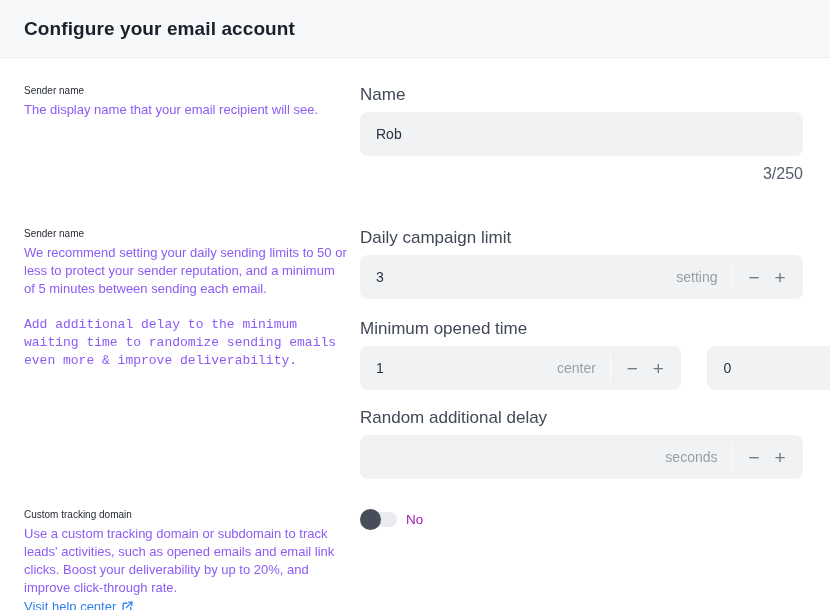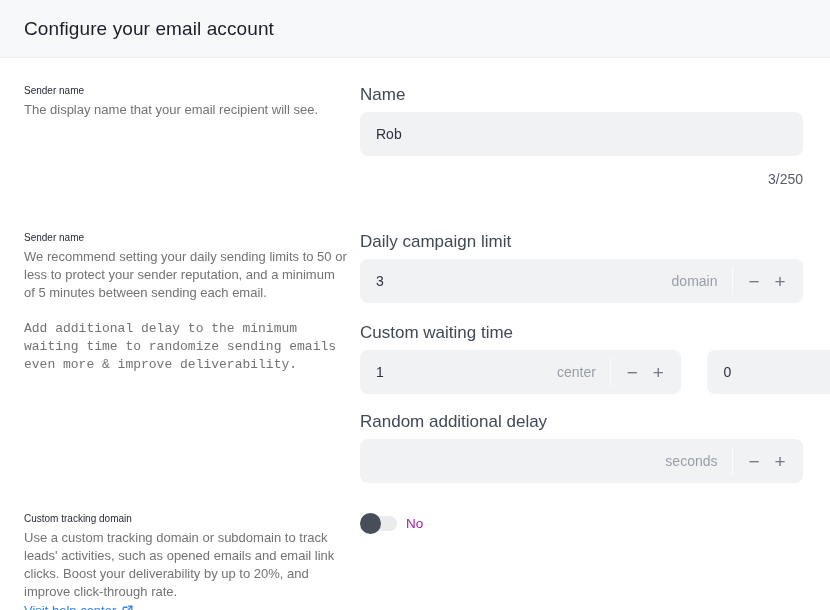--- a/index.html
+++ b/index.html
@@ -9,21 +9,21 @@
   .page-header {
     height: 58px;
     background: #f7f8fa;
     border-bottom: 1px solid #edeff2;
     display: flex;
     align-items: center;
     padding: 0 24px;
   }
   .page-title {
     font-size: 19px;
-    font-weight: 400;
+    font-weight: 700;
     color: #1b1f2a;
     letter-spacing: 0.1px;
   }
 
   .content { padding: 27px 27px 0 24px; }
 
   .row { display: flex; align-items: flex-start; }
   .row-1 { margin-bottom: 45px; }
   .row-2 { margin-bottom: 30px; }
 
@@ -32,21 +32,21 @@
 
   .section-heading {
     font-size: 10px;
     font-weight: 500;
     color: #262b38;
     margin-bottom: 5px;
   }
   .section-desc {
     font-size: 13px;
     line-height: 18px;
-    color: #737373;
+    color: #8b5cf6;
   }
   .section-desc + .section-desc { margin-top: 18px; font-family: Liberation Mono, monospace; }
 
   .field-label {
     display: block;
     font-size: 17px;
     font-weight: 500;
     color: #414856;
     margin-bottom: 7px;
   }
@@ -58,23 +58,23 @@
     border: none;
     border-radius: 8px;
     padding: 0 16px;
     font-family: "Liberation Sans", sans-serif;
     font-size: 14px;
     color: #2c3140;
     outline: none;
   }
 
   .char-counter {
-    margin-top: 15px;
+    margin-top: 9px;
     text-align: right;
-    font-size: 14px;
+    font-size: 16px;
     color: #555c6a;
   }
 
   .stepper {
     height: 44px;
     background: #f1f2f4;
     border-radius: 8px;
     display: flex;
     align-items: center;
     padding: 0 10px 0 16px;
@@ -184,27 +184,27 @@
     <div class="left-col">
       <h2 class="section-heading">Sender name</h2>
       <p class="section-desc">We recommend setting your daily sending limits to 50 or less to protect your sender reputation, and a minimum of 5 minutes between sending each email.</p>
       <p class="section-desc">Add additional delay to the minimum waiting time to randomize sending emails even more &amp; improve deliverability.</p>
     </div>
     <div class="right-col">
 
       <label class="field-label">Daily campaign limit</label>
       <div class="stepper">
         <input class="stepper-value" type="text" value="3" style="">
-        <span class="stepper-unit">domain</span>
+        <span class="stepper-unit">setting</span>
         <span class="stepper-divider"></span>
         <button class="stepper-btn">−</button>
         <button class="stepper-btn">+</button>
       </div>
 
-      <label class="field-label" style="margin-top:20px">Custom waiting time</label>
+      <label class="field-label" style="margin-top:20px">Minimum opened time</label>
       <div class="wait-row" style="margin-top:0">
         <div class="stepper">
           <input class="stepper-value" type="text" value="1" style="">
           <span class="stepper-unit">center</span>
           <span class="stepper-divider"></span>
           <button class="stepper-btn">−</button>
           <button class="stepper-btn">+</button>
         </div>
         <div class="stepper">
           <input class="stepper-value" type="text" value="0" style="">

